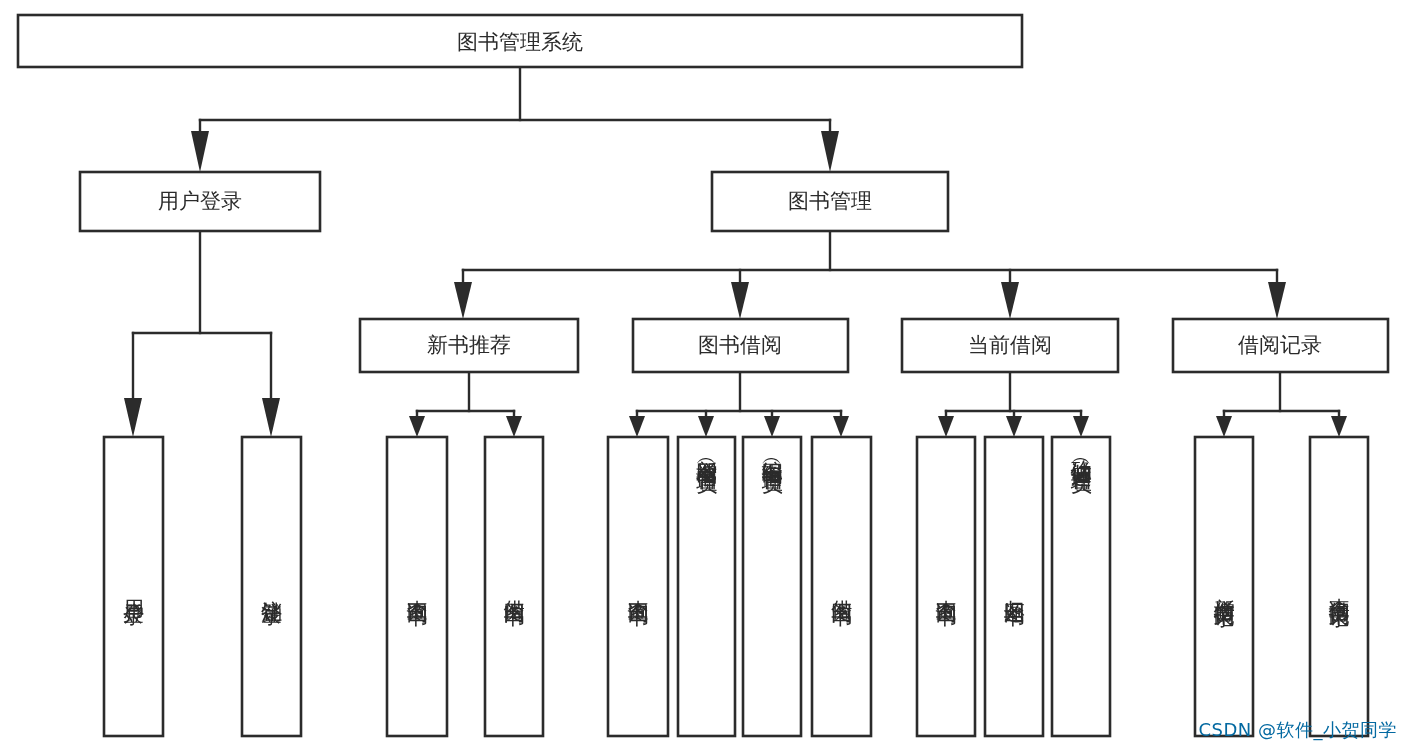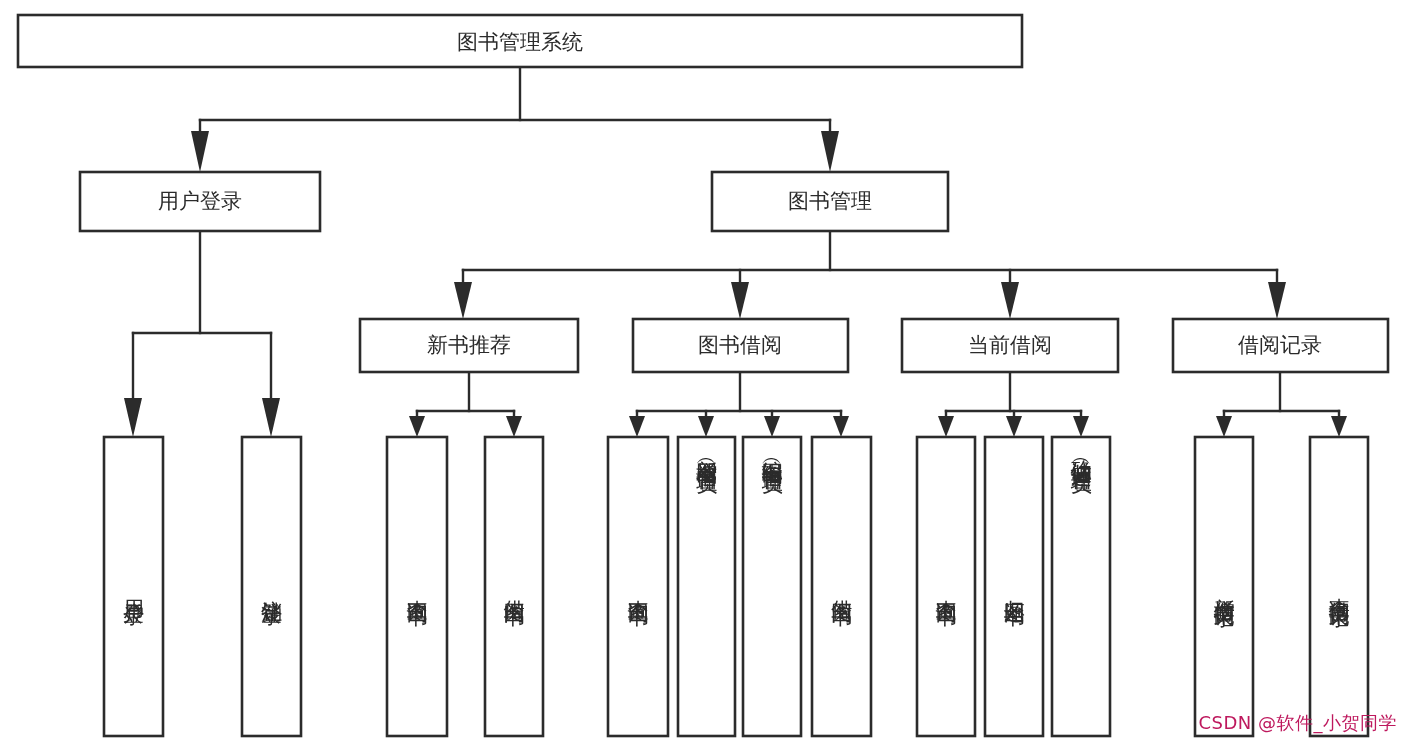--- a/index.html
+++ b/index.html
@@ -62,24 +62,24 @@
     font-size: 21px;
     line-height: 1.16;
     letter-spacing: 2px;
     color: #2b2b2b;
     white-space: nowrap;
     text-align: center;
   }
   .watermark {
     position: absolute;
     right: 8px;
-    bottom: 12px;
+    bottom: 5px;
     font-family: "DejaVu Sans", "Liberation Sans", sans-serif;
     font-size: 18px;
-    color: #be185d;
+    color: #0369a1;
     letter-spacing: 0.5px;
     white-space: nowrap;
   }
 </style>
 </head>
 <body>
 
 <div id="diagram-root">
 
   <svg id="tree-svg" viewBox="0 0 1405 747">

